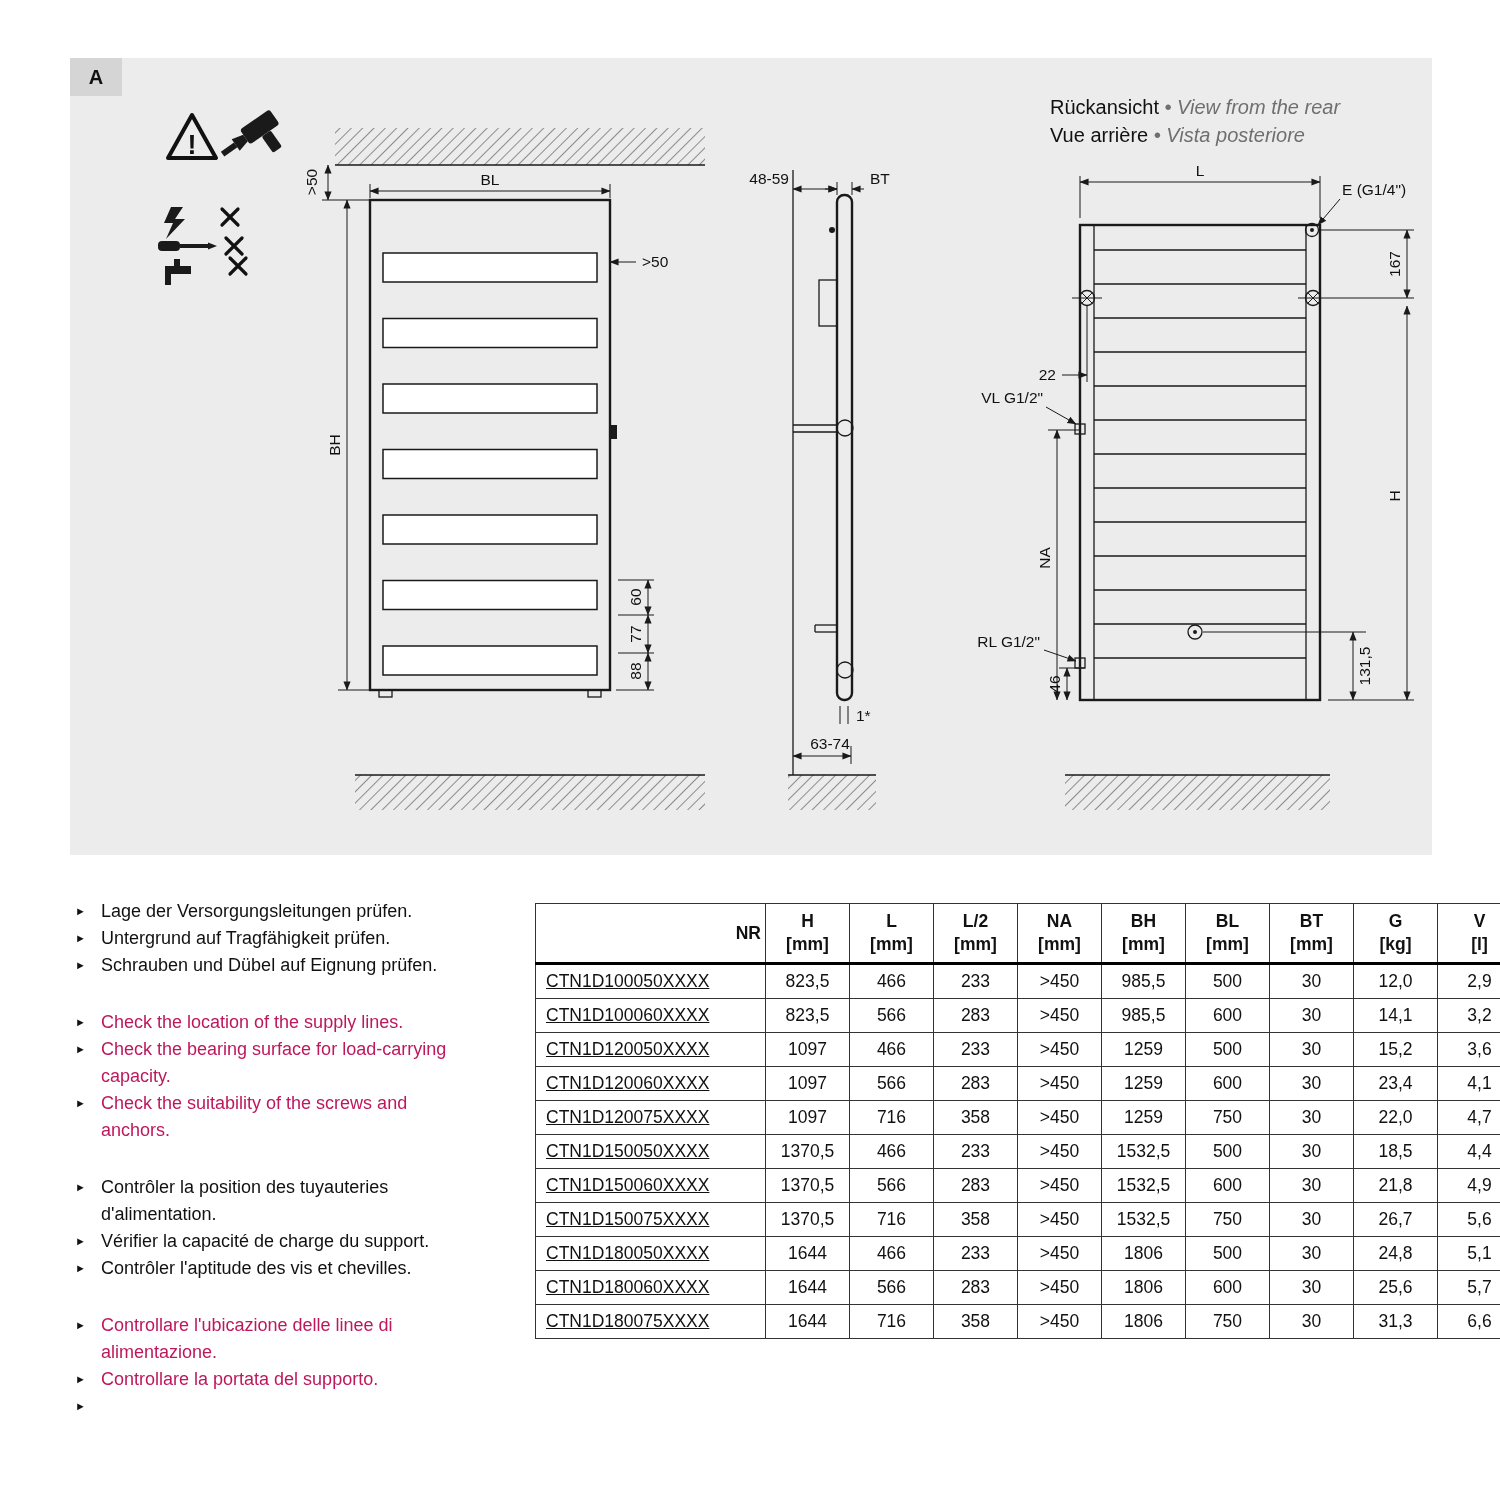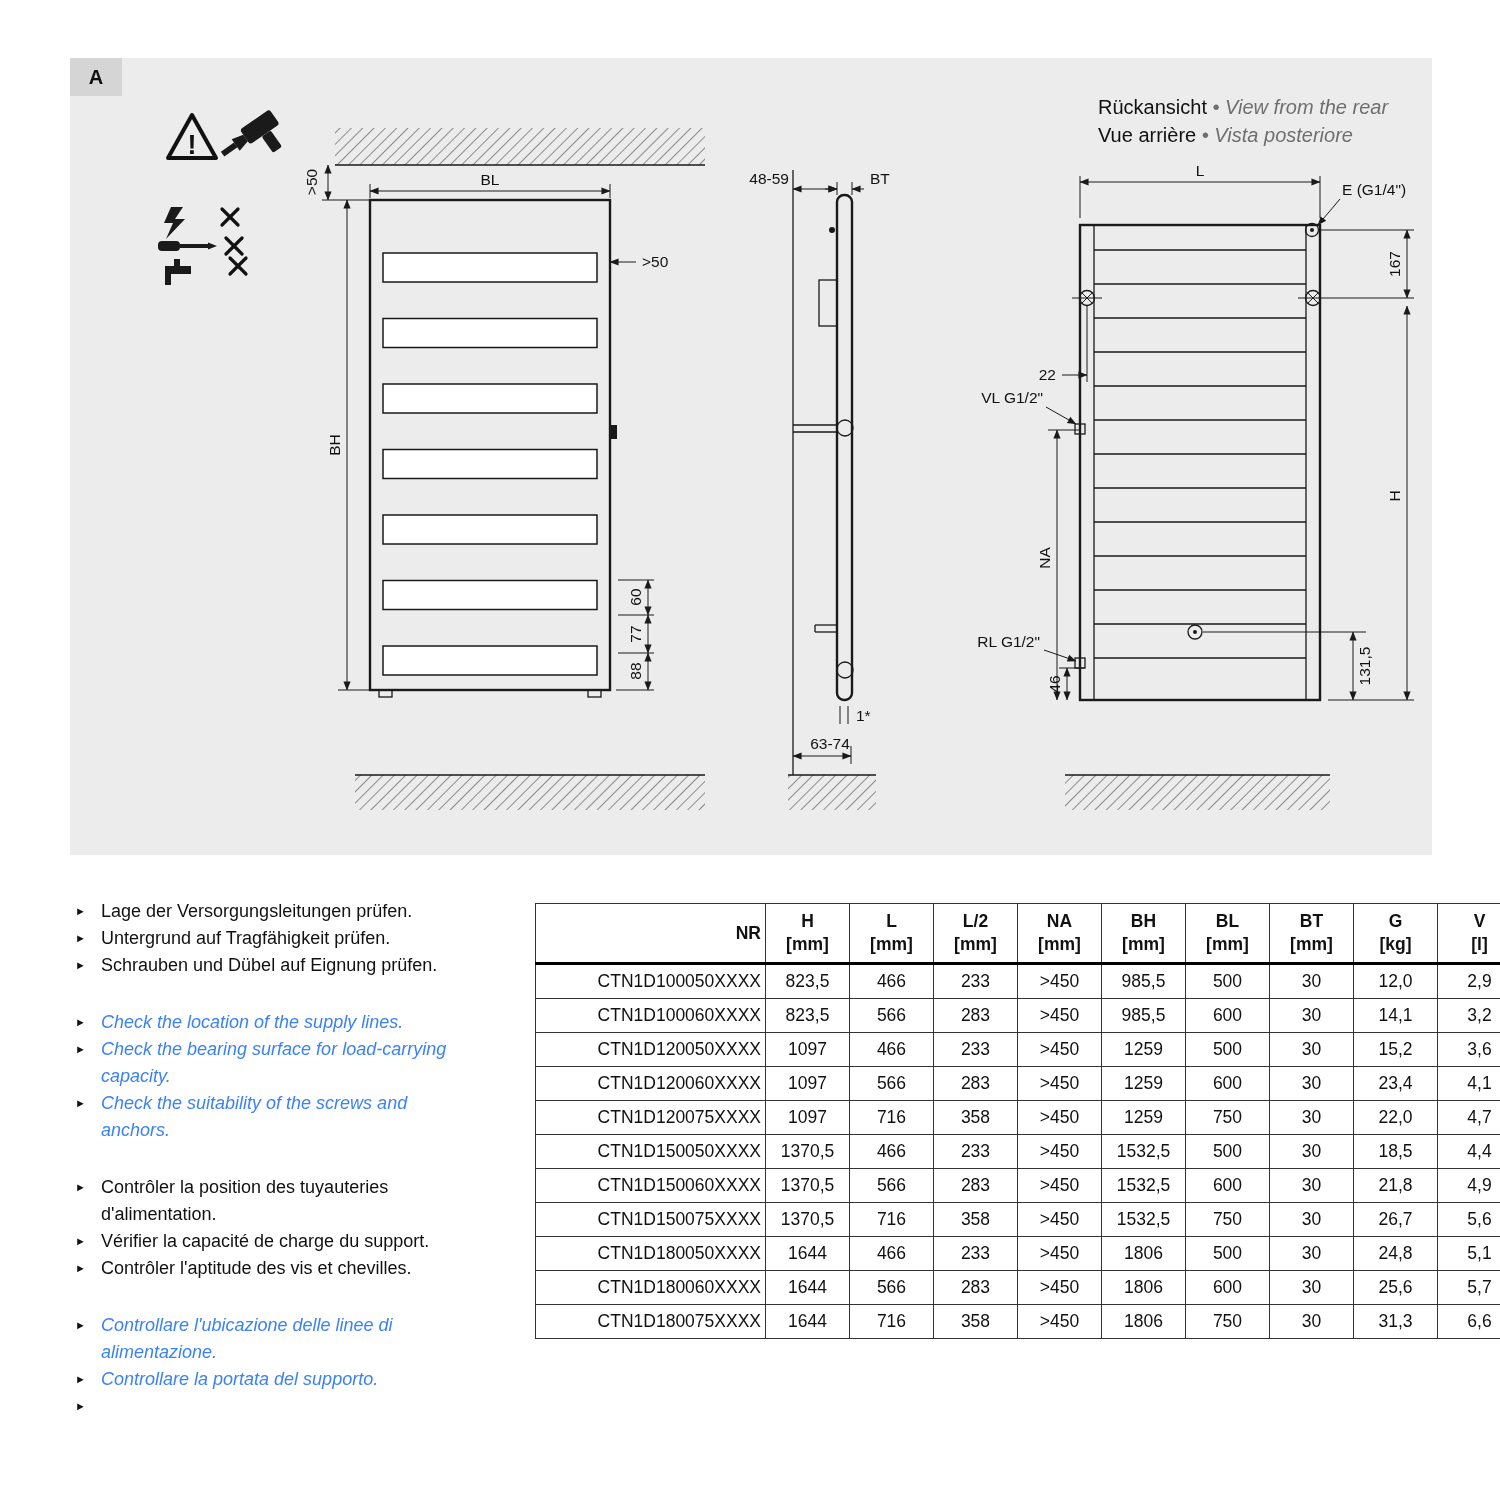--- a/index.html
+++ b/index.html
@@ -2,50 +2,50 @@
 <html><head>
 <meta charset="utf-8">
 <style>
   html,body{margin:0;padding:0;background:#fff;}
   body{width:1500px;height:1500px;position:relative;font-family:"Liberation Sans",sans-serif;color:#111;}
 
   
   .panel{position:absolute;left:70px;top:58px;width:1362px;height:797px;background:#ececec;}
   .panel-a-label{position:absolute;left:0;top:0;width:52px;height:38px;background:#d5d5d5;
     display:flex;align-items:center;justify-content:center;font-size:20px;font-weight:bold;}
-  .rear-title{position:absolute;left:1028px;top:35px;font-size:20px;line-height:28px;white-space:nowrap;}
+  .rear-title{position:absolute;left:980px;top:35px;font-size:20px;line-height:28px;white-space:nowrap;}
   .it-gray{font-style:italic;color:#6f6f6f;}
   .panel svg{position:absolute;left:0;top:0;}
 
   svg text{font-family:"Liberation Sans",sans-serif;font-size:15.5px;fill:#111;}
   .dln{stroke:#1a1a1a;stroke-width:1;fill:none;}
   .oln2{stroke:#1a1a1a;stroke-width:2.4;fill:none;}
   .oln1{stroke:#1a1a1a;stroke-width:1.3;fill:none;}
   .slat{fill:#fff;stroke:#1a1a1a;stroke-width:1.5;}
   .fillk{fill:#1a1a1a;stroke:none;}
   .xmark{stroke:#111;stroke-width:3.2;stroke-linecap:round;}
 
   
   .instructions{position:absolute;left:75px;top:898px;width:440px;font-size:18px;}
   .instructions ul{list-style:none;margin:0 0 30px 0;padding:0;}
   .instructions li{display:flex;line-height:27px;}
   .bullet{flex:0 0 26px;font-size:11px;line-height:27px;}
   .txt{max-width:352px;}
-  .lang-italic .txt{font-style:italic;color:#3b82f6;}
+  .lang-italic .txt{color:#be185d;}
 
   
   .spec-table{position:absolute;left:535px;top:903px;width:890px;border-collapse:collapse;
     table-layout:fixed;font-size:17.5px;background:#fff;}
   .spec-table th,.spec-table td{border:1px solid #333;}
   .spec-table thead th{border-bottom:3px solid #000;font-weight:bold;vertical-align:middle;
     height:54px;text-align:center;padding:2px 4px;line-height:23px;}
   .spec-table th.col-nr{width:215px;text-align:right;padding-left:10px;}
   .spec-table th.col-num{width:75px;}
   .spec-table td{height:33px;text-align:center;padding:0 4px;}
-  .spec-table td.col-nr{text-align:right;padding-left:10px;}
+  .spec-table td.col-nr{text-align:left;padding-left:10px;text-decoration:underline;}
 </style>
 </head>
 <body>
 
 <div class="panel">
   <div class="panel-a-label">A</div>
 
   <div class="rear-title">
     <div>
       <span>Rückansicht</span>

